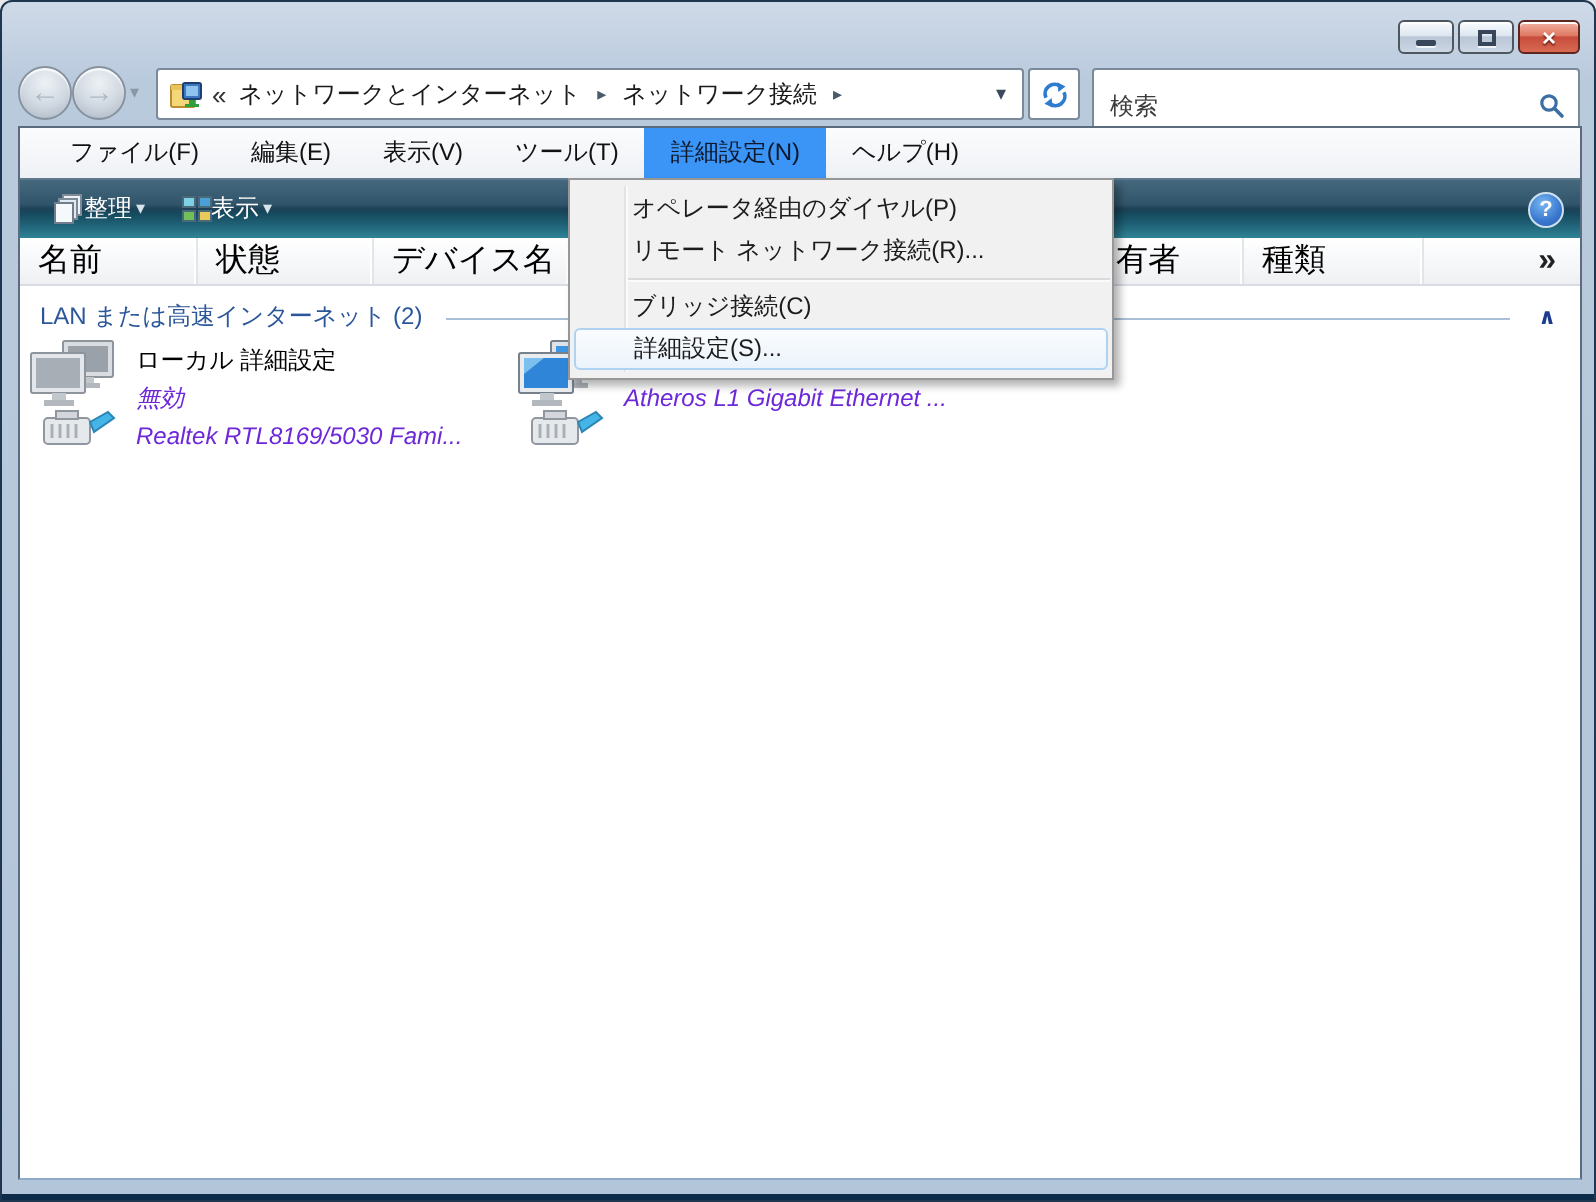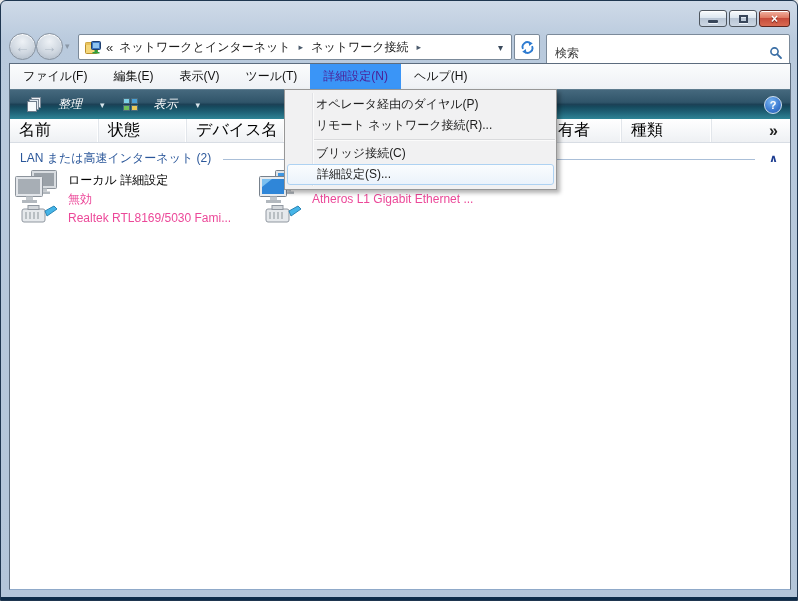--- a/index.html
+++ b/index.html
@@ -43,27 +43,27 @@
   .searchbox{position:absolute;left:545px;top:33px;width:244px;height:38px;background:#fff;
     border:1px solid #7b8a9a;border-radius:2px;display:flex;align-items:center;padding:0 6px;}
   .searchbox input{flex:1;border:none;outline:none;font-size:12px;color:#333;
     font-family:"Liberation Sans","DejaVu Sans",sans-serif;background:transparent;}
   .searchbox input::placeholder{color:#3c3c3c;opacity:1;}
 
   
   .client{position:absolute;left:8px;top:62px;width:782px;height:527px;background:#fff;
     border:1px solid #5c6c7e;border-bottom:1px solid #8fa9c9;}
   .menubar{height:25px;display:flex;align-items:stretch;background:linear-gradient(180deg,#fbfcfd,#eef1f5);
-    font-size:12px;color:#111;padding-left:0;}
+    font-size:12px;color:#111;padding-left:12px;}
   .menubar .mitem{display:flex;align-items:center;padding:0 13px;cursor:default;}
-  .menubar .mitem.active{background:#3a95f7;color:#4c1d95;}
+  .menubar .mitem.active{background:#3a95f7;color:#0f172a;}
   .toolbar{height:30px;display:flex;align-items:center;padding:0 8px;color:#fff;font-size:12px;
     border-top:1px solid #5d7b8e;
     background:linear-gradient(180deg,#45687d 0%,#30556a 42%,#1c4156 50%,#164a5e 58%,#206378 78%,#2f8496 100%);}
-  .tbtn{display:flex;align-items:center;gap:16px;padding:3px 9px;border-radius:3px;cursor:default;font-style:italic;}
+  .tbtn{display:flex;align-items:center;gap:0;padding:3px 9px;border-radius:3px;cursor:default;}
   .tbtn .tcaret{font-size:9px;color:#d7e4ea;margin-left:2px;}
   .toolbar-spring{flex:1;}
   .help-btn{width:18px;height:18px;border-radius:50%;color:#fff;font-weight:bold;font-size:11px;
     display:flex;align-items:center;justify-content:center;border:1px solid #cfe0ef;
     background:radial-gradient(circle at 40% 30%,#79b6f2 0%,#3a78cf 60%,#275da9 100%);}
 
   
   .colheaders{height:24px;display:flex;background:linear-gradient(180deg,#ffffff,#f3f5f7 70%,#eef0f3);
     border-bottom:1px solid #d8dde4;font-size:16px;color:#000;}
   .col{display:flex;align-items:center;padding-left:9px;border-right:1px solid #e2e6eb;
@@ -76,21 +76,21 @@
   
   .content{position:relative;height:446px;background:#fff;overflow:hidden;}
   .group-row{display:flex;align-items:center;padding:7px 10px 0 10px;font-size:12px;color:#2b579a;}
   .group-line{flex:1;height:1px;background:#aabfd8;margin:2px 14px 0 12px;}
   .group-collapse{color:#1c3c90;font-weight:bold;font-size:11px;margin-right:2px;}
   .conn{position:absolute;display:flex;gap:8px;width:240px;}
   .conn-1{left:4px;top:26px;}
   .conn-2{left:248px;top:26px;}
   .conn-text{font-size:12px;line-height:19px;padding-top:2px;white-space:nowrap;}
   .conn-name{color:#000;}
-  .conn-sub{color:#ec4899;}
+  .conn-sub{color:#6d28d9;font-style:italic;}
 
   
   .cmenu{position:absolute;left:283px;top:88px;width:273px;background:#f1f1f2;border:1px solid #979797;
     box-shadow:3px 3px 4px rgba(0,0,0,.3);z-index:50;padding:4px 0;font-size:12px;color:#1c1c1c;}
   .cmenu::before{content:"";position:absolute;left:27px;top:3px;bottom:3px;width:1px;background:#e2e3e6;box-shadow:1px 0 0 #fafafa;}
   .cmenu .citem{height:21px;line-height:21px;padding-left:31px;white-space:nowrap;position:relative;}
   .cmenu .citem.hl{margin:0 2px;padding-left:29px;border:1px solid #aed2f2;border-radius:3px;height:21px;line-height:19px;
     background:linear-gradient(180deg,#fafcfe 0%,#ebf3fb 100%);}
   .cmenu .csep{height:1px;background:#d9dadc;margin:3px 1px 3px 29px;box-shadow:0 1px 0 #fbfbfb;}
 </style>

